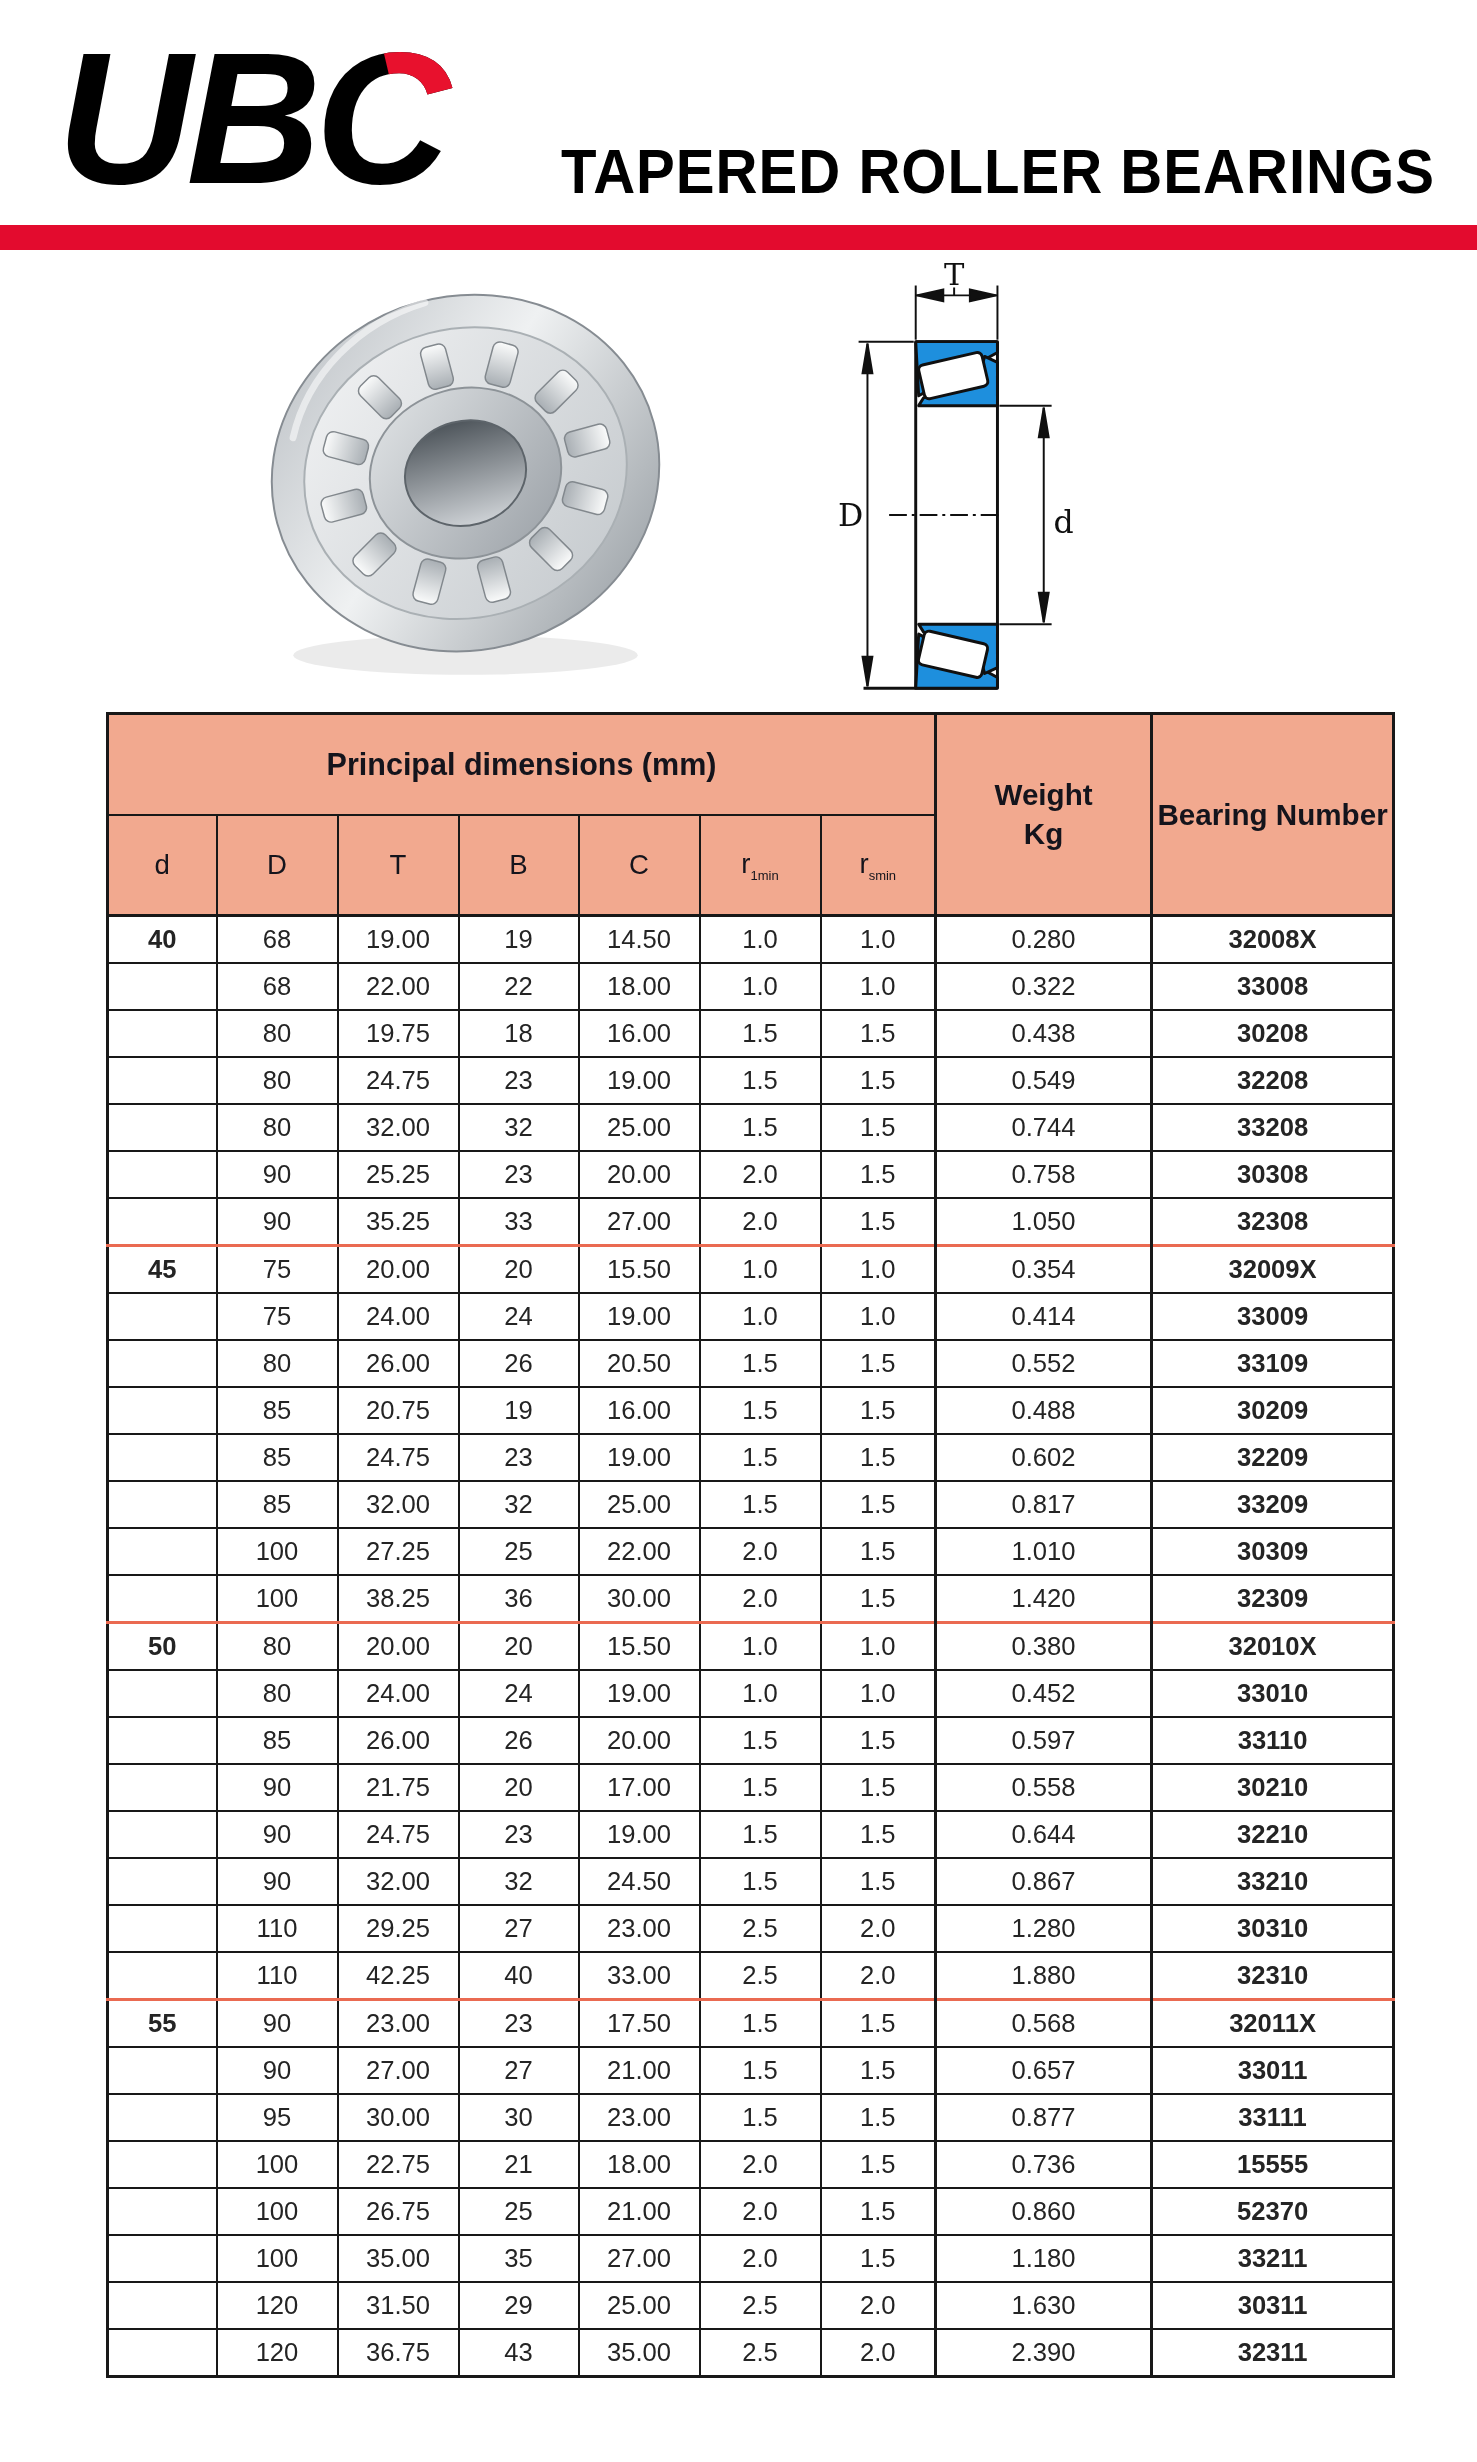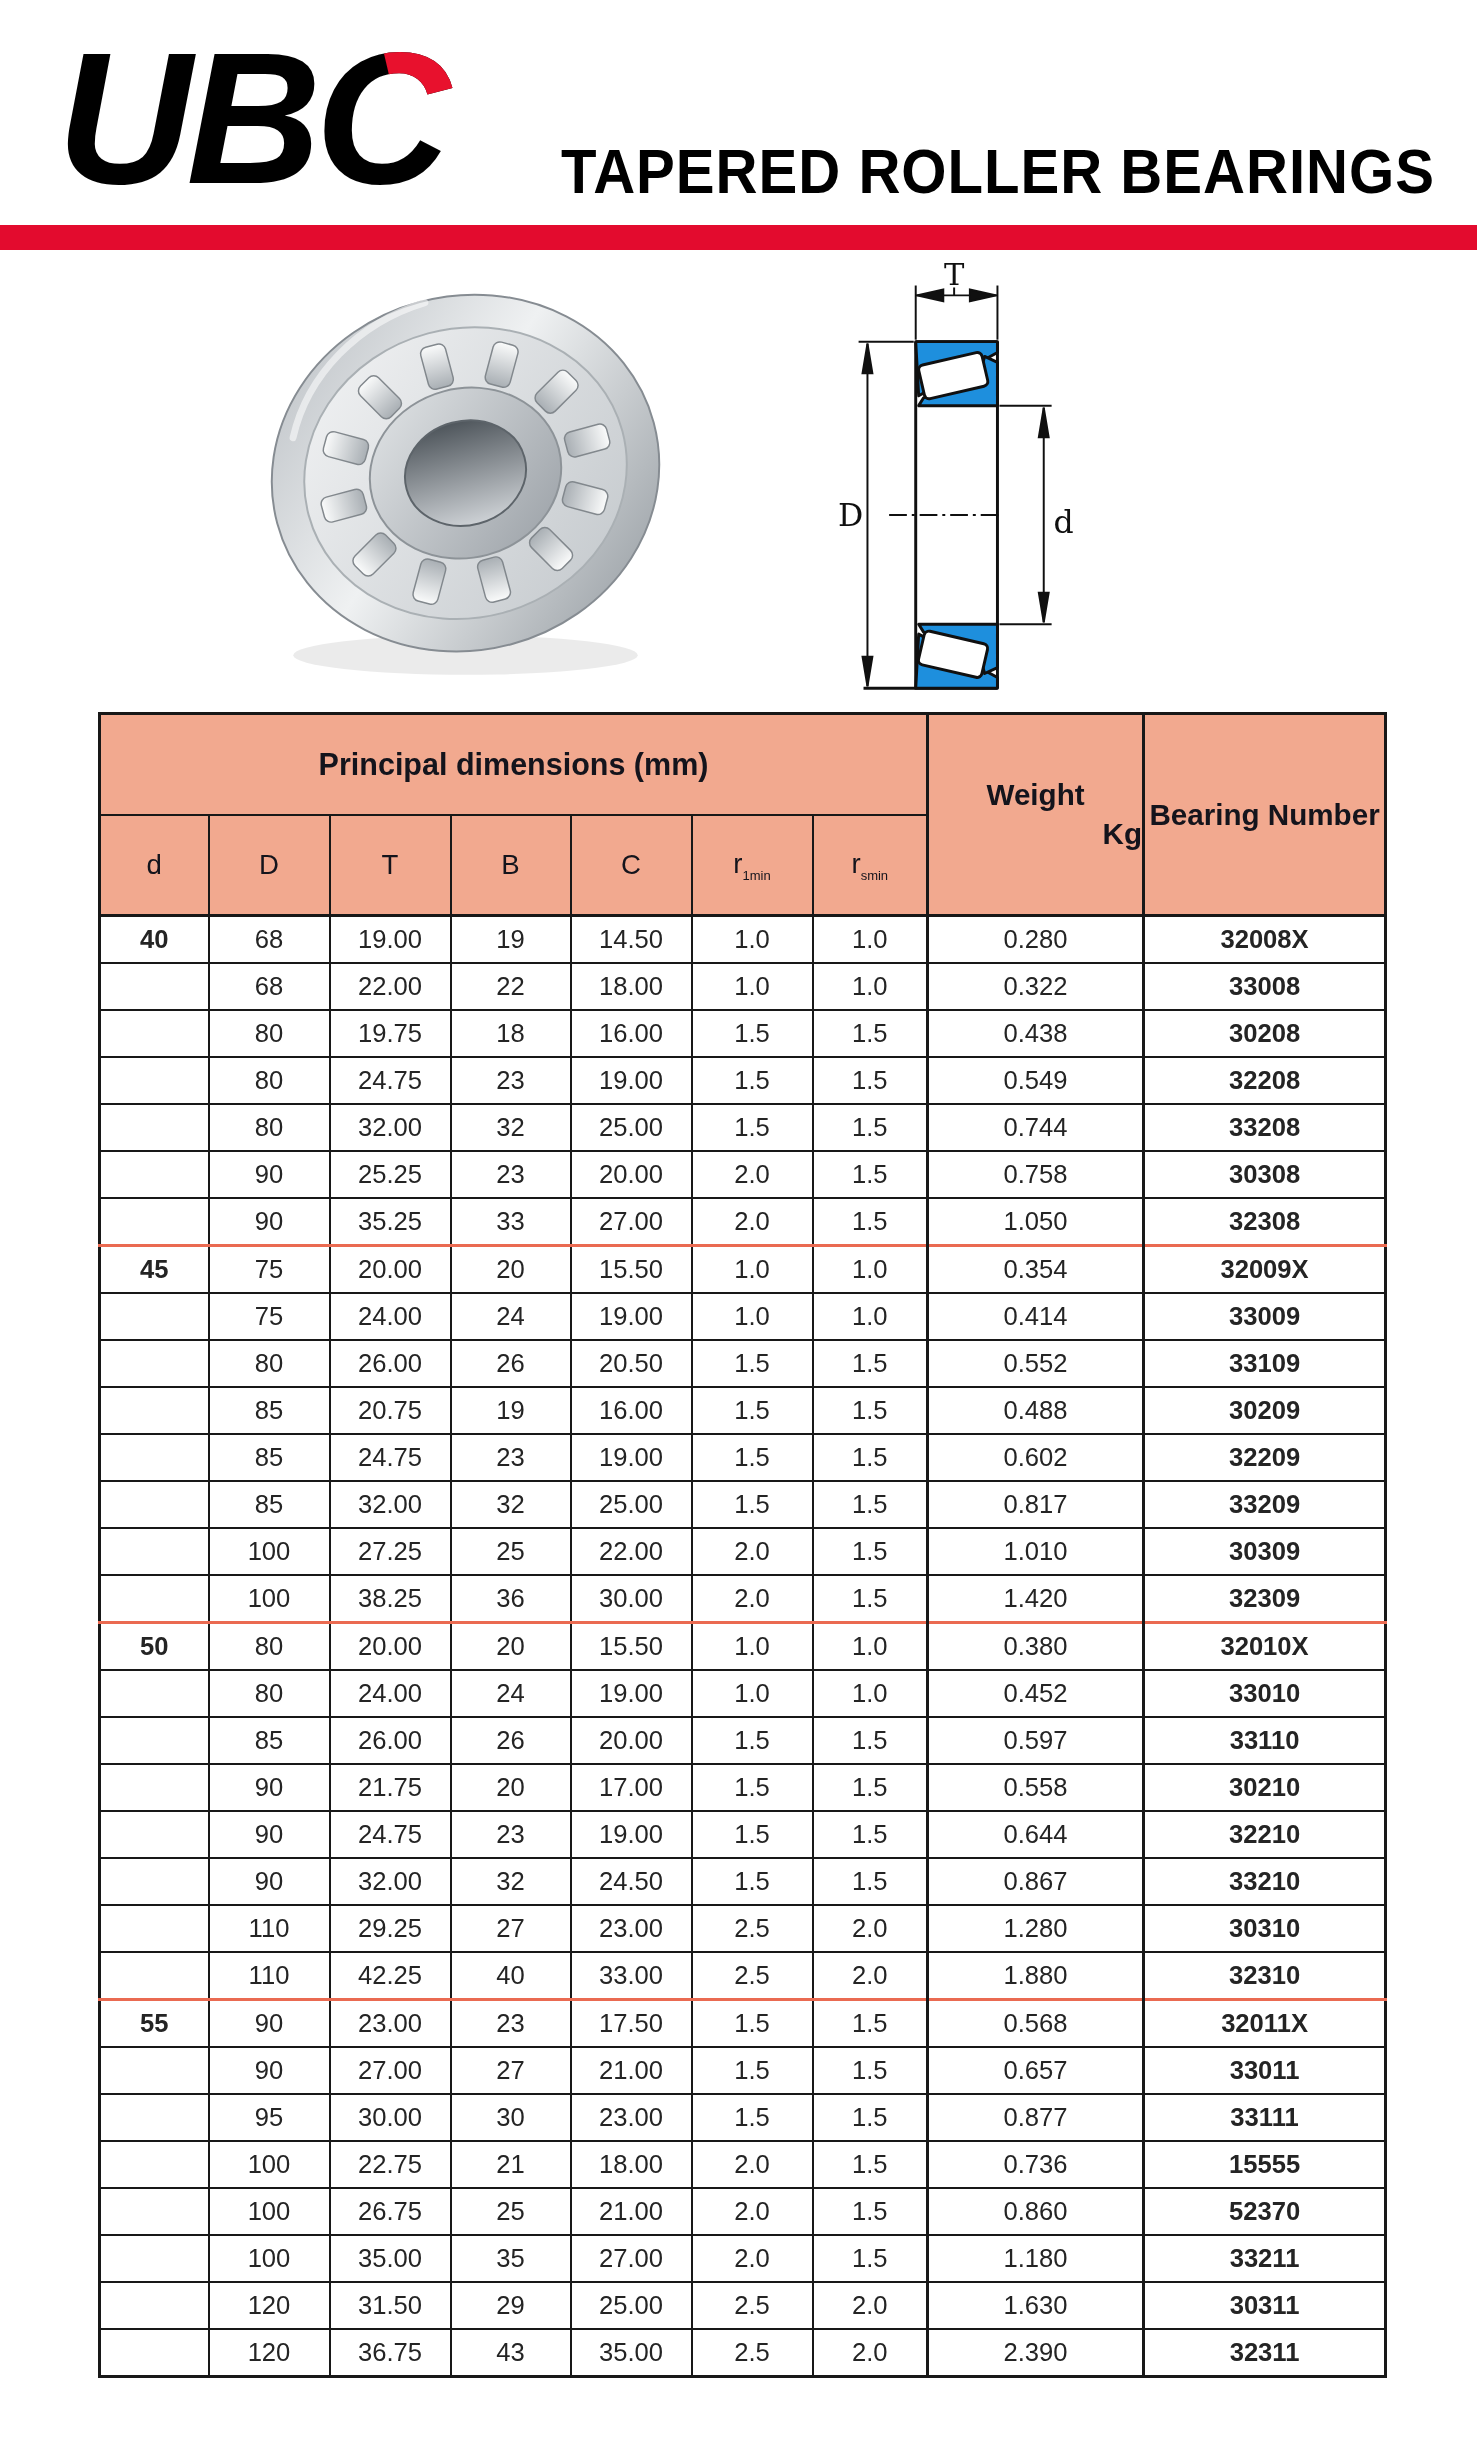--- a/index.html
+++ b/index.html
@@ -10,31 +10,31 @@
   .page-title{position:absolute;left:561px;top:140px;font-size:59px;font-weight:bold;
               letter-spacing:1px;color:#000;line-height:1;white-space:nowrap;
               transform:scale(.985,1.08);transform-origin:left top;}
   .red-bar{position:absolute;left:0;top:225px;width:1478px;height:24.6px;background:#e30b2e;}
 
   
   .photo-svg{position:absolute;left:249px;top:276px;width:435px;height:406px;}
   .diagram-svg{position:absolute;left:832px;top:254px;width:325px;height:453px;}
 
   
-  table.spec{position:absolute;left:98px;top:712px;width:1287px;border-collapse:collapse;
+  table.spec{position:absolute;left:106px;top:712px;width:1287px;border-collapse:collapse;
              table-layout:fixed;border:3.9px solid #181818;background:#7f1d1d;}
   .spec th,.spec td{border:2px solid #181818;text-align:center;vertical-align:middle;padding:0;
                     overflow:hidden;}
   .spec thead th{background:#f2a98f;color:#14141c;}
   th.h-principal{font-size:30.5px;font-weight:bold;height:99px;}
   th.h-sub{font-size:27.6px;font-weight:normal;color:#101010;height:98px;}
   th.h-sub sub{font-size:13px;}
   th.h-weight,th.h-bearing{font-size:29.6px;font-weight:bold;}
   th.h-weight div{line-height:1;}
-  th.h-weight .w2{margin-top:9px;text-align:right;}
+  th.h-weight .w2{margin-top:9px;}
   .sep-left{border-left:3.9px solid #181818 !important;}
   tbody tr:first-child td{border-top:3.9px solid #181818;}
   .spec tbody td{font-size:25.6px;color:#242424;height:45px;background:#fff;}
   td.col-d{background:#fbdcd0;font-weight:bold;}
   td.col-bearing{background:#fbdcd0;font-weight:bold;border-left:3.9px solid #181818;}
   td.col-weight{border-left:3.9px solid #181818;}
   tr.group-start td{border-top:3.9px solid #ea6a51;}
 </style>
 </head>
 <body>

